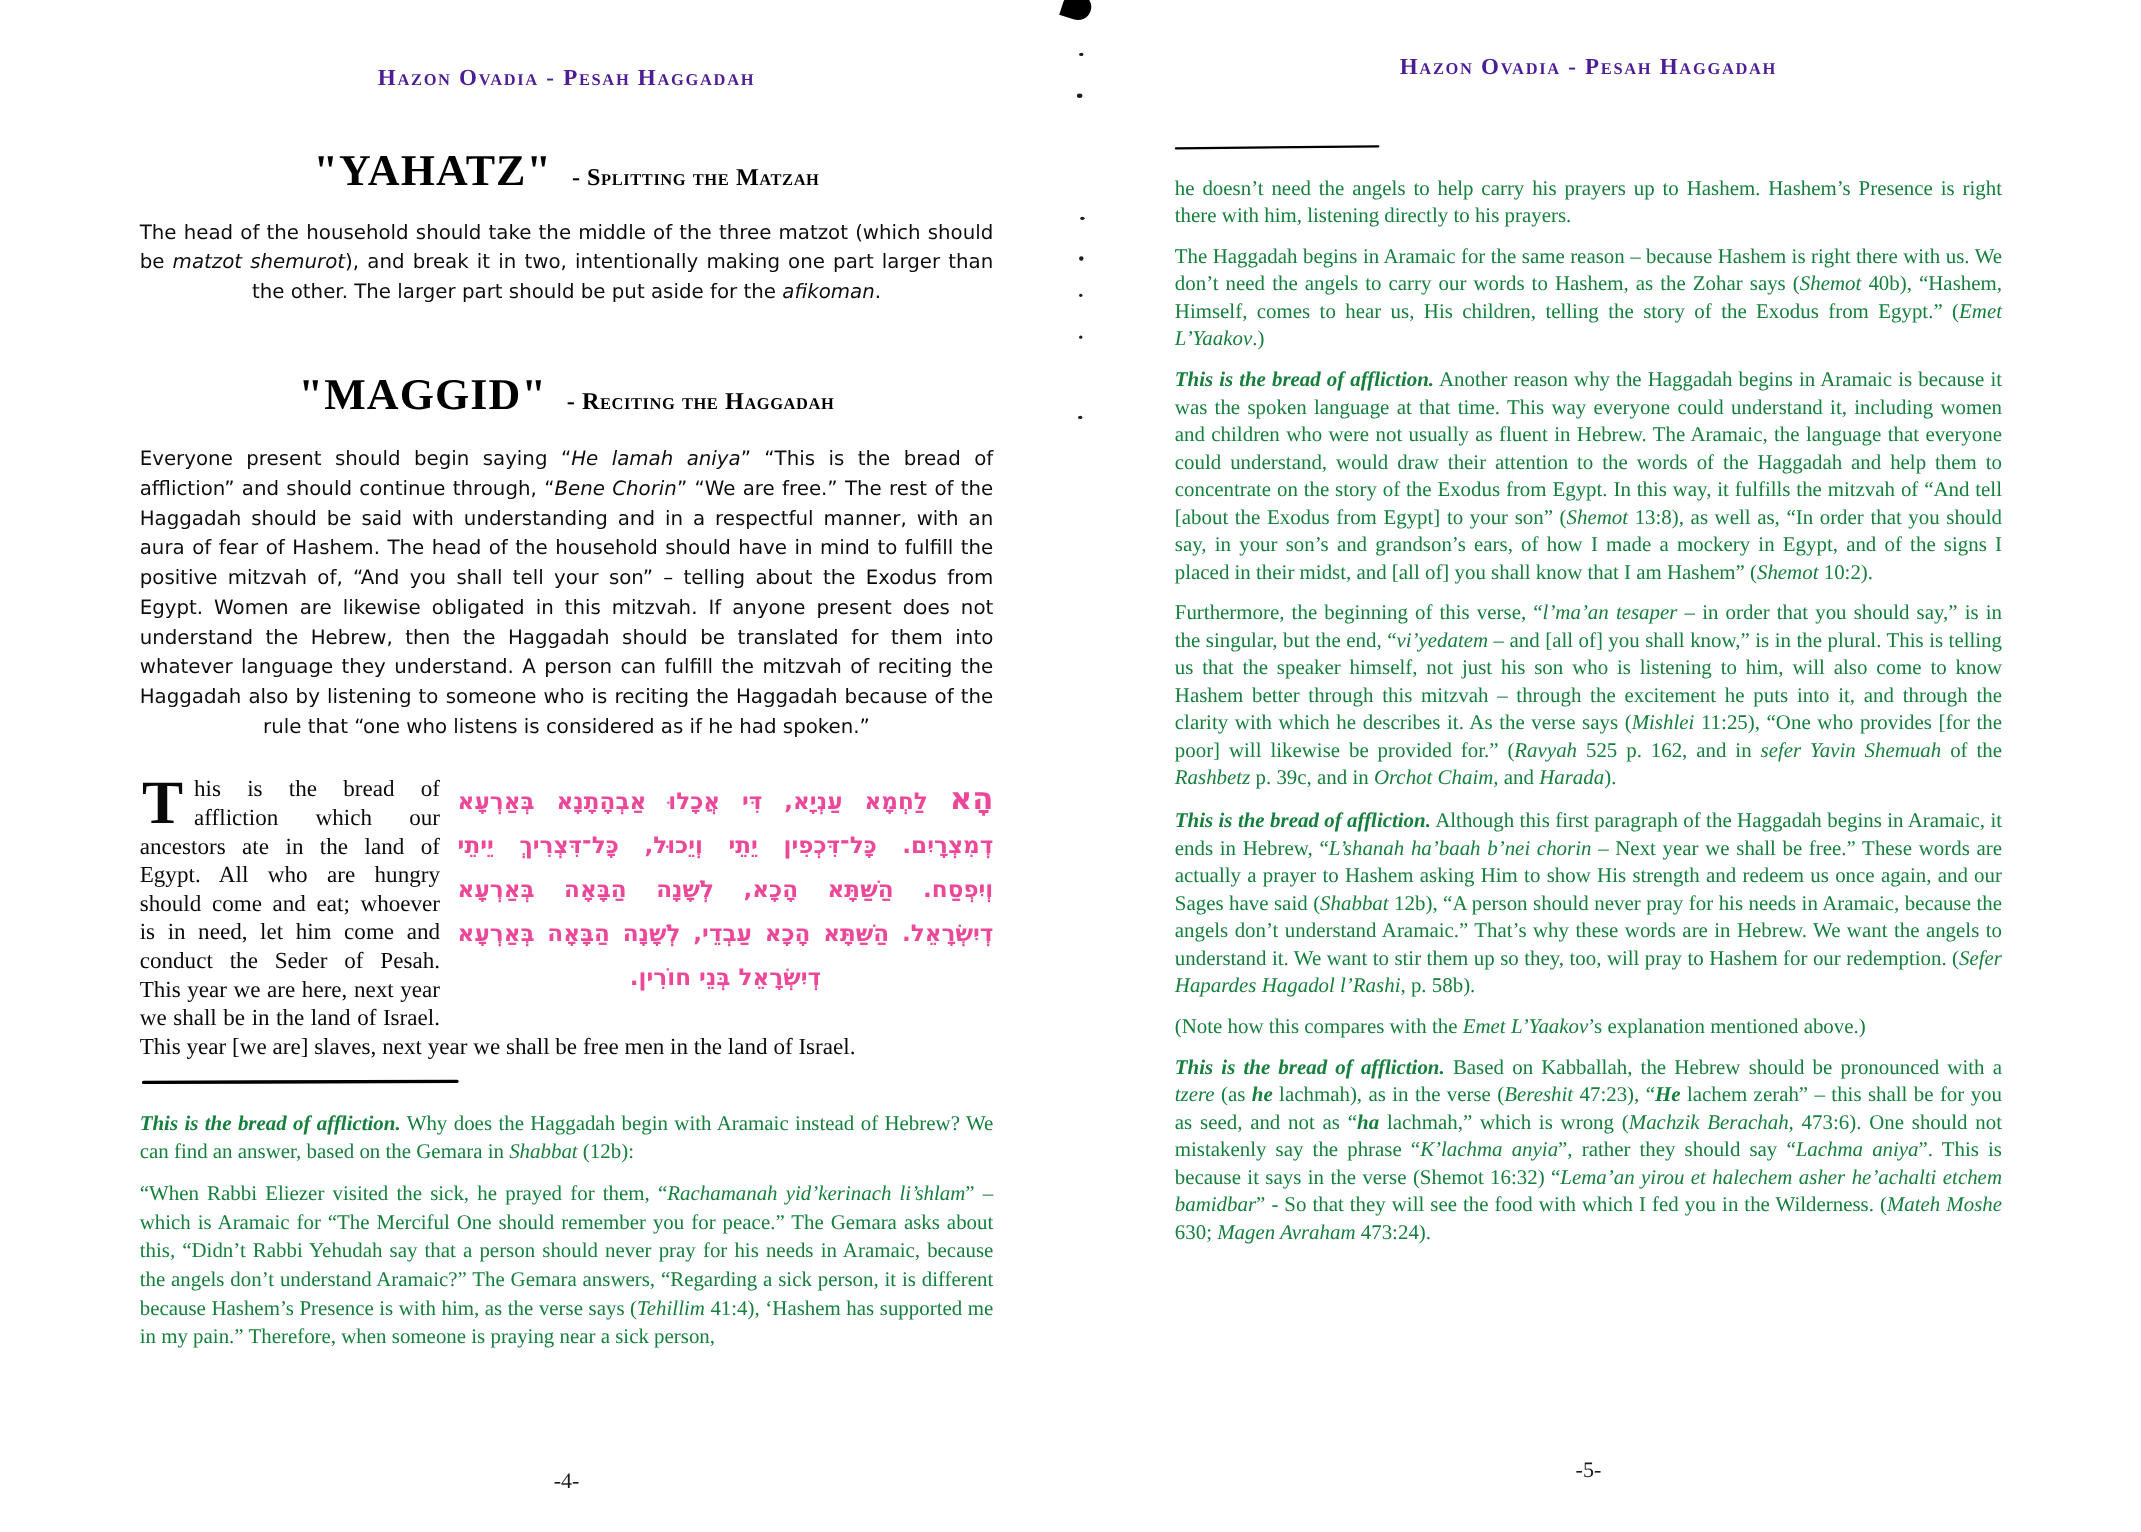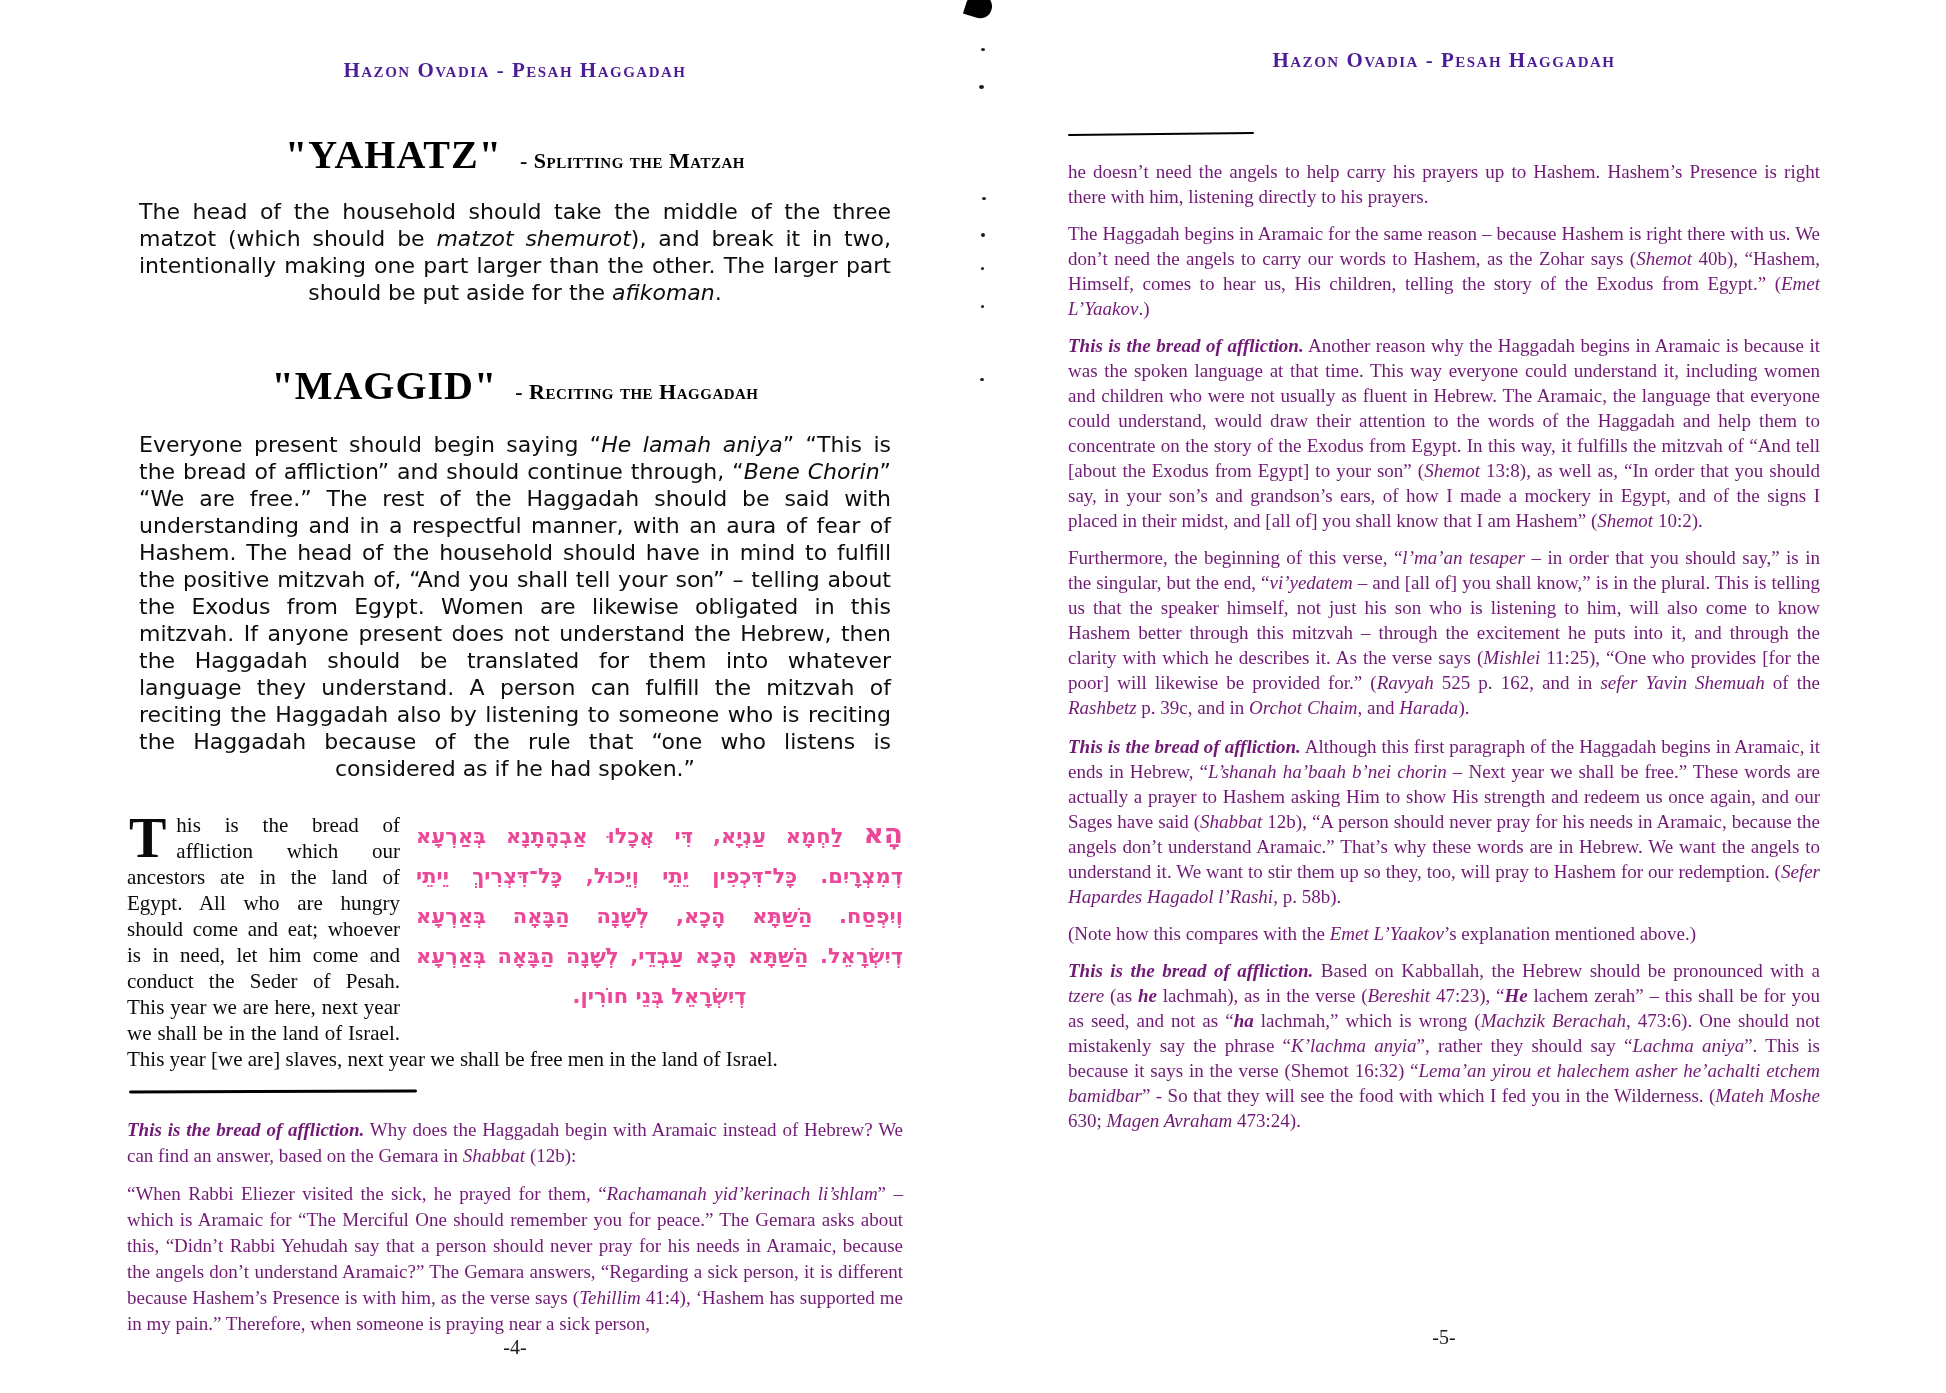--- a/index.html
+++ b/index.html
@@ -24,23 +24,23 @@
   }
 
   .section-head { text-align:center; font-family:"Liberation Serif", serif; color:#000; }
   .head-yahatz { margin-top:48px; }
   .head-maggid { margin-top:56px; }
   .t-main { font-size:40px; font-weight:700; letter-spacing:1px; }
   .t-sub  { font-size:22px; font-weight:700; font-variant:small-caps; letter-spacing:0.5px; margin-left:18px; }
 
   .sans {
     font-family:"DejaVu Sans", sans-serif;
-    font-size:22px; line-height:27px;
+    font-size:18px; line-height:27px;
     text-align:justify; text-align-last:center;
-    color:#0d0d0d; margin:12px;
+    color:#0d0d0d; margin:0;
   }
   .sans-p1 { margin-top:20px; }
   .sans-p2 { margin-top:22px; }
 
   .translation {
     margin-top:30px;
     font-family:"Liberation Serif", serif;
     font-size:21px; line-height:26px;
     text-align:justify; color:#0a0a0a;
   }
@@ -60,21 +60,21 @@
     font-size:21px; line-height:40px;
     color:#ec4899;
   }
   .heb-line { text-align:justify; text-align-last:justify; }
   .heb-line.last { text-align-last:center; }
   .heb-lead { font-size:28px; }
 
   .ser {
     font-family:"Liberation Serif", serif;
     font-size:19px; line-height:25px;
-    text-align:justify; color:#701a75;
+    text-align:justify; color:#15803d;
     margin:0 0 12px 0;
   }
   .commentary-intro { margin-top:24px; margin-bottom:12px; line-height:26px; }
   .commentary-quote { line-height:26px; }
 
   .rule-left  { width:288px; height:3px; background:#000; border-radius:2px; margin:18px 0 0 2px; transform:rotate(-0.2deg); }
   .rule-right { width:186px; height:2px; background:#000; border-radius:1px; margin:60px 0 24px 0; transform:rotate(-0.6deg); }
 
   .pagenum {
     position:absolute; text-align:center;

